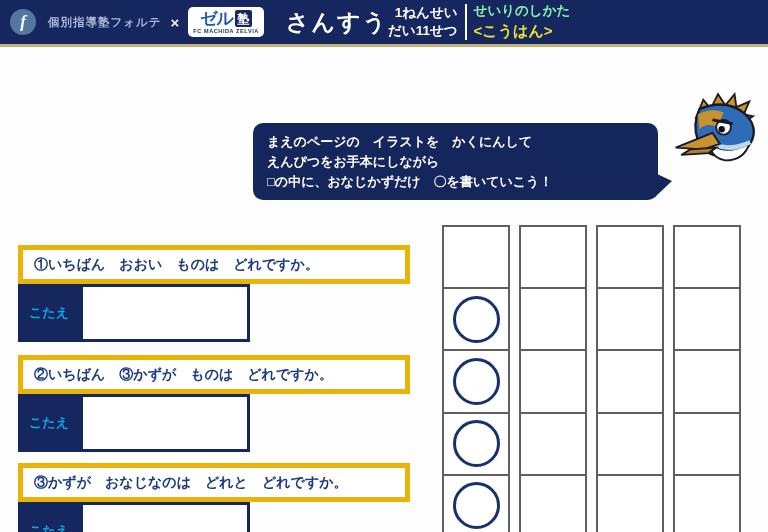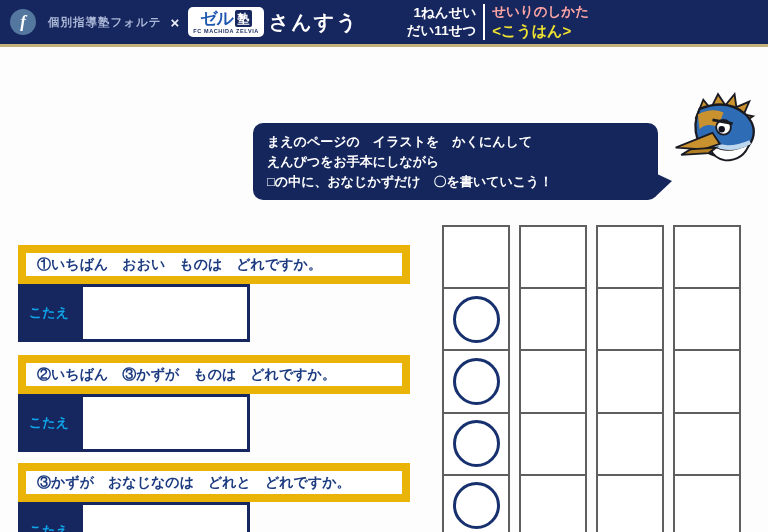--- a/index.html
+++ b/index.html
@@ -14,45 +14,45 @@
     font-family:"Liberation Serif", serif; font-style:italic; font-weight:bold;
     font-size:17px; flex:0 0 auto; }
   .forte-text { color:#a9b6d6; font-size:11.5px; margin-left:12px; letter-spacing:1px; font-weight:bold; }
   .cross { color:#eef1f8; font-size:15px; font-weight:bold; margin:0 9px; }
   .zel-logo { background:#fff; border-radius:5px; padding:3px 5px 2px; text-align:center; line-height:1; }
   .zel-row { display:flex; align-items:center; justify-content:center; gap:2px;text-align:center; }
   .zel-txt { color:#1f57b0; font-weight:bold; font-size:17px; letter-spacing:-1px; }
   .zel-juku { background:#16265e; color:#fff; font-weight:bold; font-size:12px;
     padding:2.5px 2.5px; border-radius:2px; }
   .zel-sub { font-size:5.5px; color:#16265e; font-weight:bold; letter-spacing:0.6px; margin-top:2px; }
-  .subject { color:#fff; font-weight:bold; font-size:20px; margin-left:5px; letter-spacing:2px; }
-  .grade-block { margin-left:48px; text-align:right; color:#fff; font-weight:bold;
+  .subject { color:#fff; font-weight:bold; font-size:23px; margin-left:22px; letter-spacing:2px; }
+  .grade-block { text-align:right; color:#fff; font-weight:bold;
     font-size:13.5px; line-height:1.35; }
   .header-divider { width:2px; height:36px; background:#fff; margin:0 7px; }
   .section-block { font-weight:bold; font-size:13.5px; line-height:1.3; }
-  .section-line1 { color:#fca5a5; }
+  .section-line1 { color:#86efac;font-family:Liberation Mono, monospace; }
   .section-line2 { color:#f0e330; font-size:15px; }
 
   
   .main { position:relative; width:668px; height:482px; }
 
   
   .bubble { position:absolute; left:253px; top:76px; width:405px; height:77px;
     background:#15265c; border-radius:10px; padding:9px 14px; color:#fff;
     font-weight:bold; font-size:13px; }
   .bubble-line { line-height:1.55; white-space:nowrap; }
   .bubble-tail { position:absolute; right:-14px; bottom:3px; width:0; height:0;
     border-left:17px solid #15265c; border-top:8px solid transparent;
     border-bottom:16px solid transparent; }
   .mascot { position:absolute; left:672px; top:42px; width:92px; height:84px; }
 
   
   .question-group { position:absolute; left:18px; width:392px; }
   .q1 { top:198px; } .q2 { top:308px; } .q3 { top:416px; }
-  .q-box { height:39px; border:8px solid #eab308; background:#fff; display:flex;
+  .q-box { height:39px; border:5px solid #eab308; background:#fff; display:flex;
     align-items:center; padding-left:11px; font-weight:bold; font-size:14px; color:#1c3a80;
     white-space:nowrap; }
   .answer-row { display:flex; height:58px; }
   .answer-label { width:62px; background:#16265e; color:#0ea5e9; font-weight:bold;
     font-size:13px; display:flex; align-items:center; justify-content:center; }
   .answer-box { width:170px; background:#fff; border:3px solid #16265e; }
 
   
   .tally-grid { position:absolute; left:442px; top:178px; display:flex; gap:9px; }
   .grid-col { width:68px; height:313px; border:2px solid #5f5f5f; display:flex;

